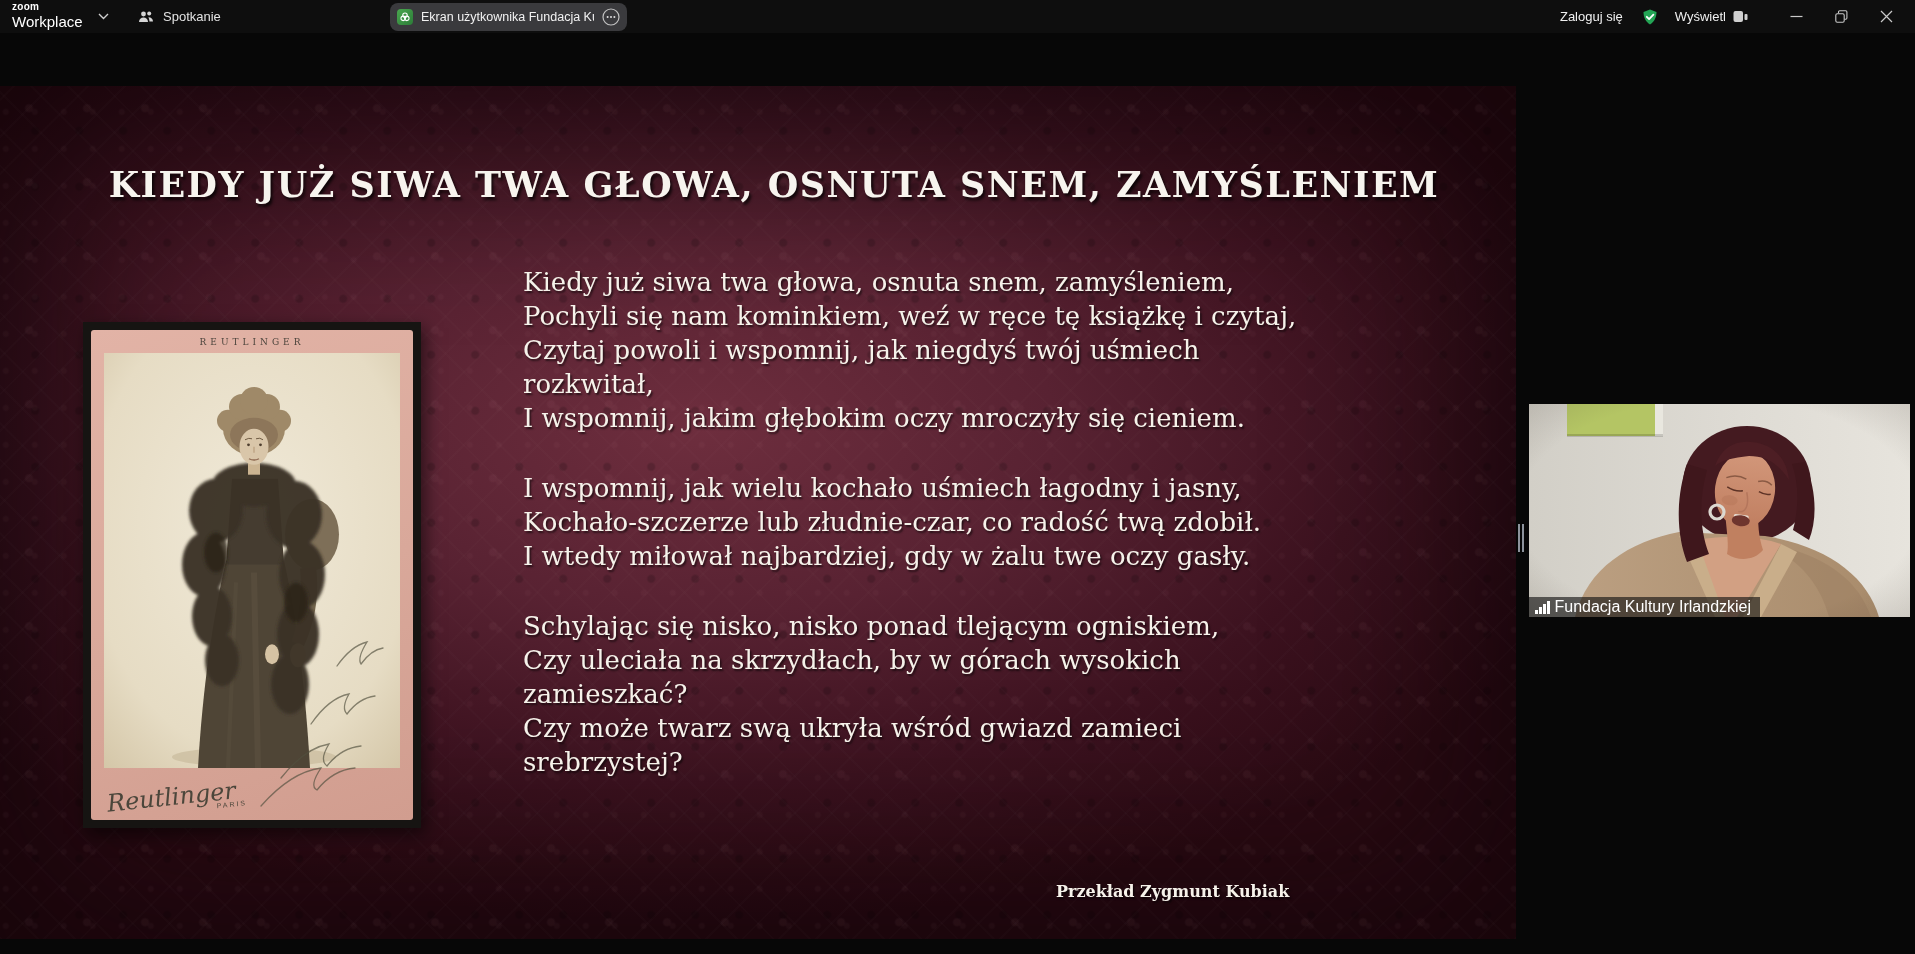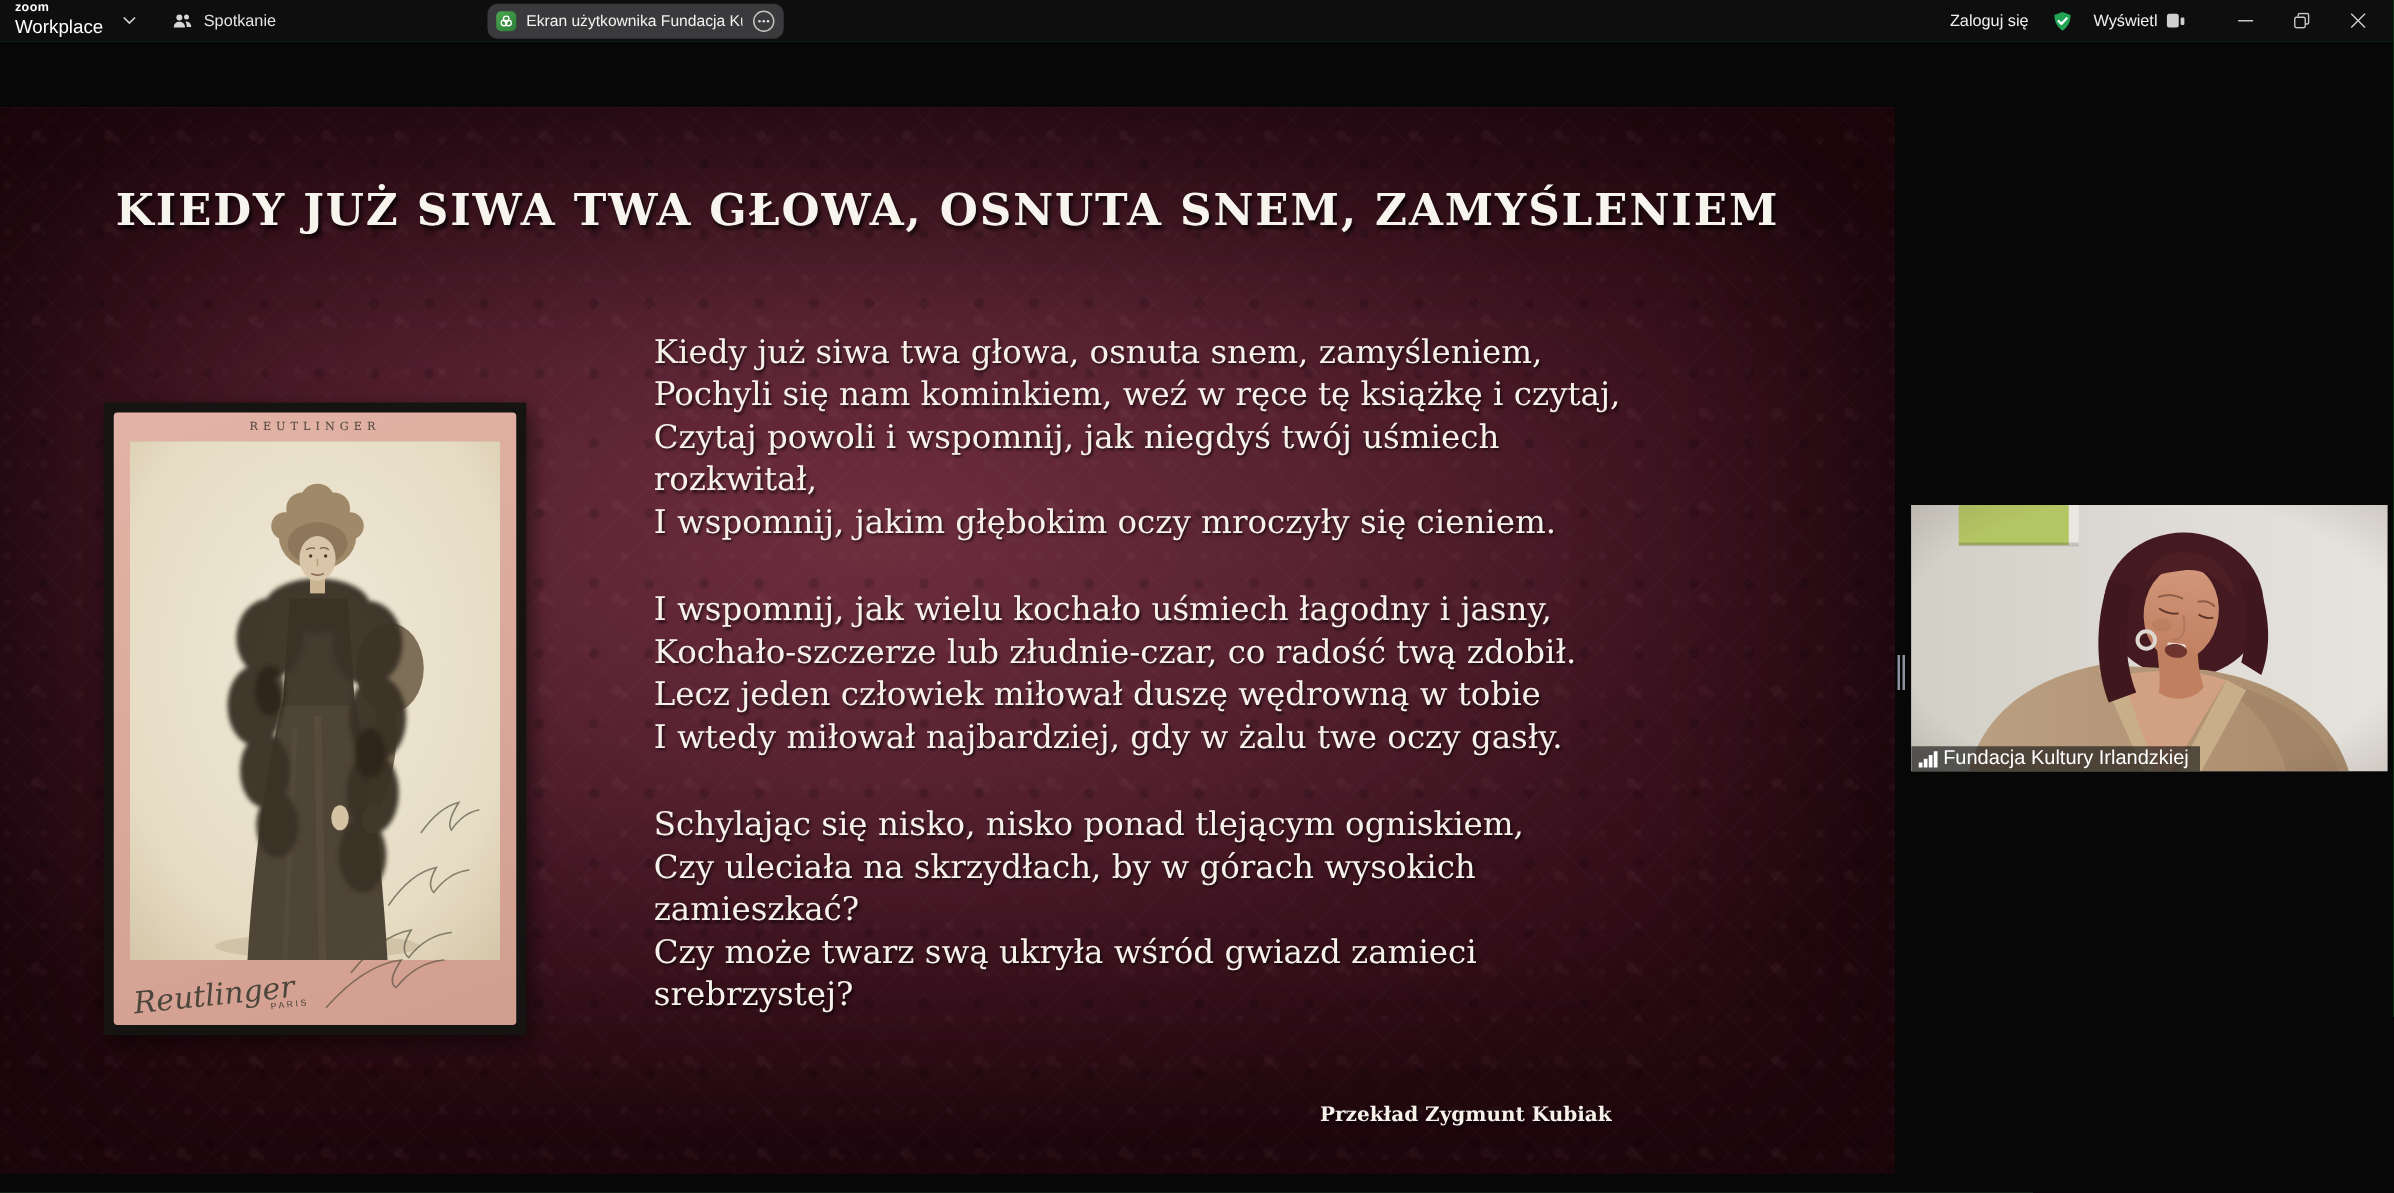--- a/index.html
+++ b/index.html
@@ -36,21 +36,21 @@
     overflow:hidden; }
   .damask { position:absolute; inset:0;
     background-image:
       radial-gradient(circle at 50% 30%, rgba(255,190,200,.045) 0 3px, transparent 5px),
       radial-gradient(circle at 20% 70%, rgba(255,190,200,.03) 0 2px, transparent 4px),
       radial-gradient(circle at 80% 80%, rgba(0,0,0,.16) 0 3px, transparent 5px),
       repeating-linear-gradient(45deg, rgba(255,255,255,.012) 0 2px, transparent 2px 26px),
       repeating-linear-gradient(-45deg, rgba(255,255,255,.012) 0 2px, transparent 2px 26px);
     background-size: 58px 74px, 29px 37px, 44px 56px, auto, auto; }
 
-  .slide-title { position:absolute; top:62px; left:0; width:100%; margin:0; text-align:center;
+  .slide-title { position:absolute; top:62px; left:0; width:100%; margin:16px; text-align:center;
     font-family:"DejaVu Serif", serif; font-weight:bold; font-size:35px; letter-spacing:1.5px;
     color:#f7f4ee; text-shadow:2px 3px 3px rgba(0,0,0,.75); }
 
   
   .photo-frame { position:absolute; left:83px; top:236px; width:338px; height:506px; margin:0;
     background:#161412; padding:8px; box-shadow:4px 6px 16px rgba(0,0,0,.55); }
   .mat { position:relative; width:100%; height:100%; border-radius:3px;
     background:linear-gradient(160deg, var(--mat-pink,#e2b3a6) 0%, #d9a89a 55%, #d19d8f 100%); }
   .mat-header { position:absolute; top:7px; left:0; width:100%; text-align:center;
     font-family:"DejaVu Serif", serif; font-size:9px; letter-spacing:4px; color:#4c443c; }
@@ -263,21 +263,20 @@
           <div class="stanza">
             <div class="poem-line">Kiedy już siwa twa głowa, osnuta snem, zamyśleniem,</div>
             <div class="poem-line">Pochyli się nam kominkiem, weź w ręce tę książkę i czytaj,</div>
             <div class="poem-line">Czytaj powoli i wspomnij, jak niegdyś twój uśmiech</div>
             <div class="poem-line">rozkwitał,</div>
             <div class="poem-line">I wspomnij, jakim głębokim oczy mroczyły się cieniem.</div>
           </div>
           <div class="stanza">
             <div class="poem-line">I wspomnij, jak wielu kochało uśmiech łagodny i jasny,</div>
             <div class="poem-line">Kochało-szczerze lub złudnie-czar, co radość twą zdobił.</div>
-            <div class="poem-line">Lecz jeden człowiek miłował duszę wędrowną w tobie</div>
             <div class="poem-line">I wtedy miłował najbardziej, gdy w żalu twe oczy gasły.</div>
           </div>
           <div class="stanza">
             <div class="poem-line">Schylając się nisko, nisko ponad tlejącym ogniskiem,</div>
             <div class="poem-line">Czy uleciała na skrzydłach, by w górach wysokich</div>
             <div class="poem-line">zamieszkać?</div>
             <div class="poem-line">Czy może twarz swą ukryła wśród gwiazd zamieci</div>
             <div class="poem-line">srebrzystej?</div>
           </div>
         </div>

